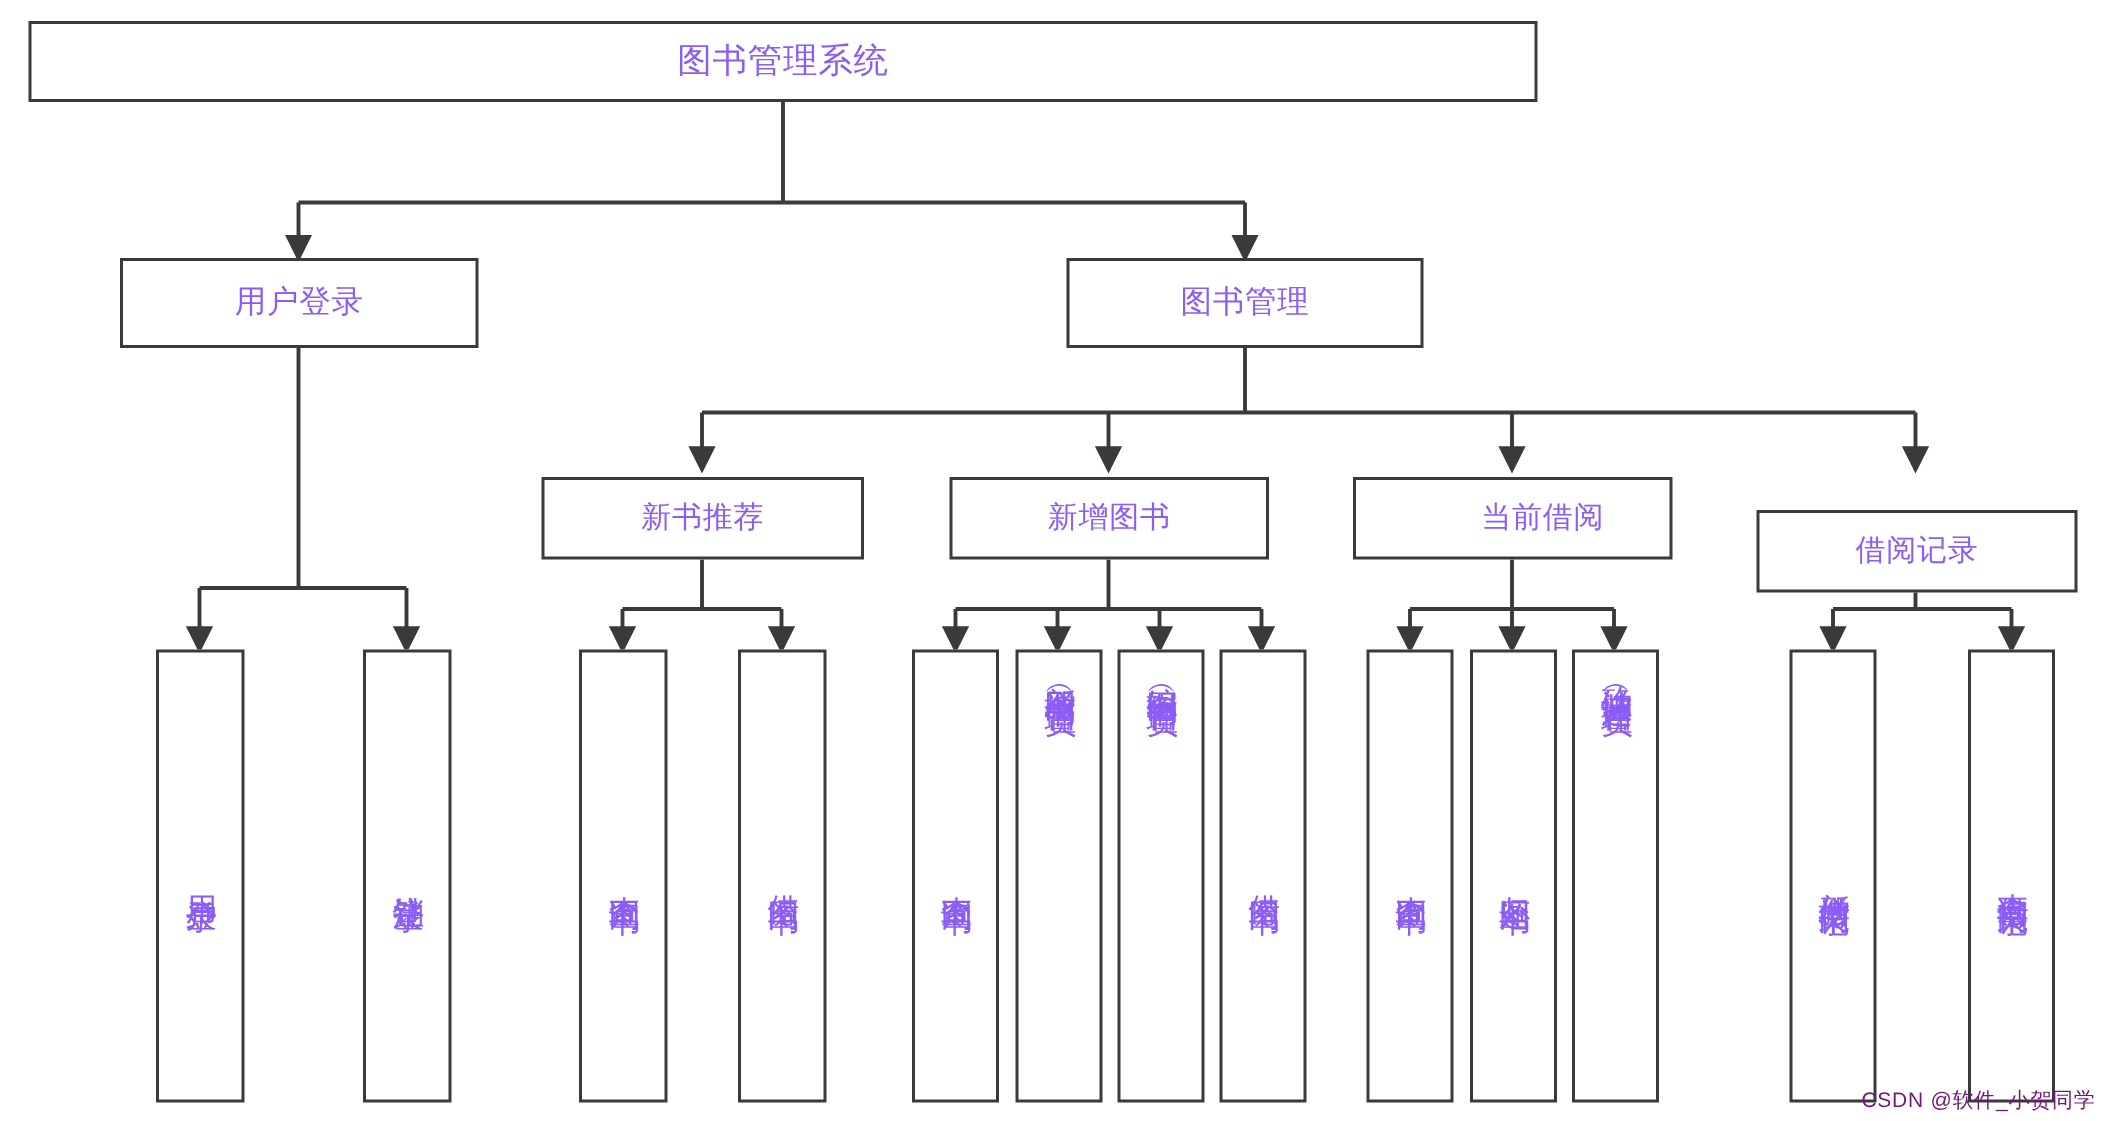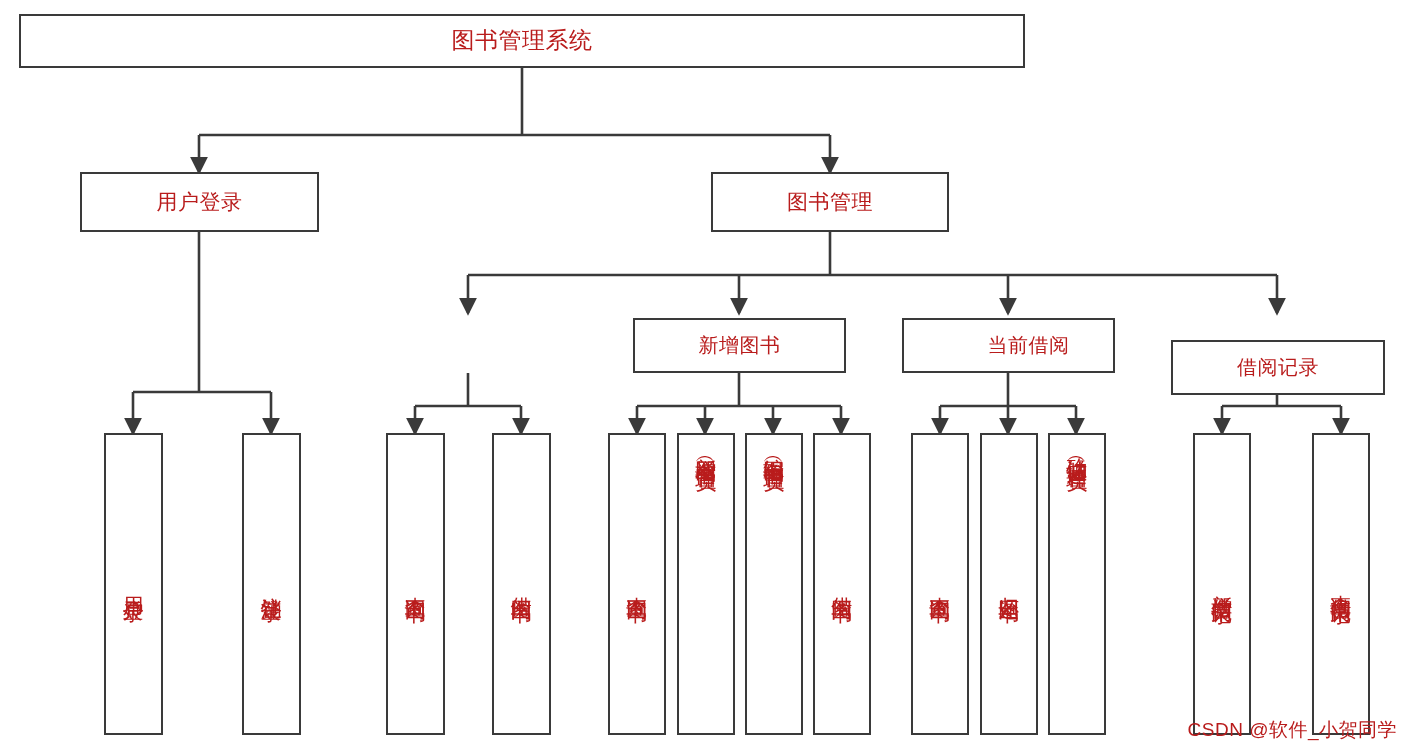--- a/index.html
+++ b/index.html
@@ -27,21 +27,21 @@
     pointer-events: none;
   }
   .node {
     position: absolute;
     box-sizing: border-box;
     background: #ffffff;
     border: 2px solid #3a3a3a;
     display: flex;
     align-items: center;
     justify-content: center;
-    color: #b91c1c;
+    color: #8b5cf6;
     z-index: 2;
   }
   .node .node-label {
     display: block;
     line-height: 1.18;
     letter-spacing: 0.5px;
     white-space: nowrap;
   }
   .node-root .node-label {
     font-size: 23px;
@@ -73,22 +73,22 @@
     justify-content: center;
   }
   .leaf-inner.align-top {
     align-items: flex-start;
     padding-top: 6px;
   }
   .watermark {
     position: absolute;
     right: 8px;
     bottom: 4px;
-    font-size: 19px;
-    color: #b91c1c;
+    font-size: 14px;
+    color: #701a75;
     z-index: 5;
     white-space: nowrap;
     letter-spacing: 0.5px;
   }
 </style>
 </head>
 <body>
 
 <div id="diagram-root">
 
@@ -147,20 +147,23 @@
   </div>
 
   <div class="node node-l1" style="left:80px; top:172px; width:239px; height:60px;">
     <span class="node-label">用户登录</span>
   </div>
 
   <div class="node node-l1" style="left:711px; top:172px; width:238px; height:60px;text-align:center;">
     <span class="node-label">图书管理</span>
   </div>
 
+  <div class="node node-l2" style="left:361px; top:318px; width:215px; height:55px;">
+    <span class="node-label">新书推荐</span>
+  </div>
 
   <div class="node node-l2" style="left:633px; top:318px; width:213px; height:55px;">
     <span class="node-label">新增图书</span>
   </div>
 
   <div class="node node-l2" style="left:902px; top:318px; width:213px; height:55px;padding-left:40px;">
     <span class="node-label">当前借阅</span>
   </div>
 
   <div class="node node-l2" style="left:1171px; top:318px; width:214px; height:55px;margin-top:22px;">

